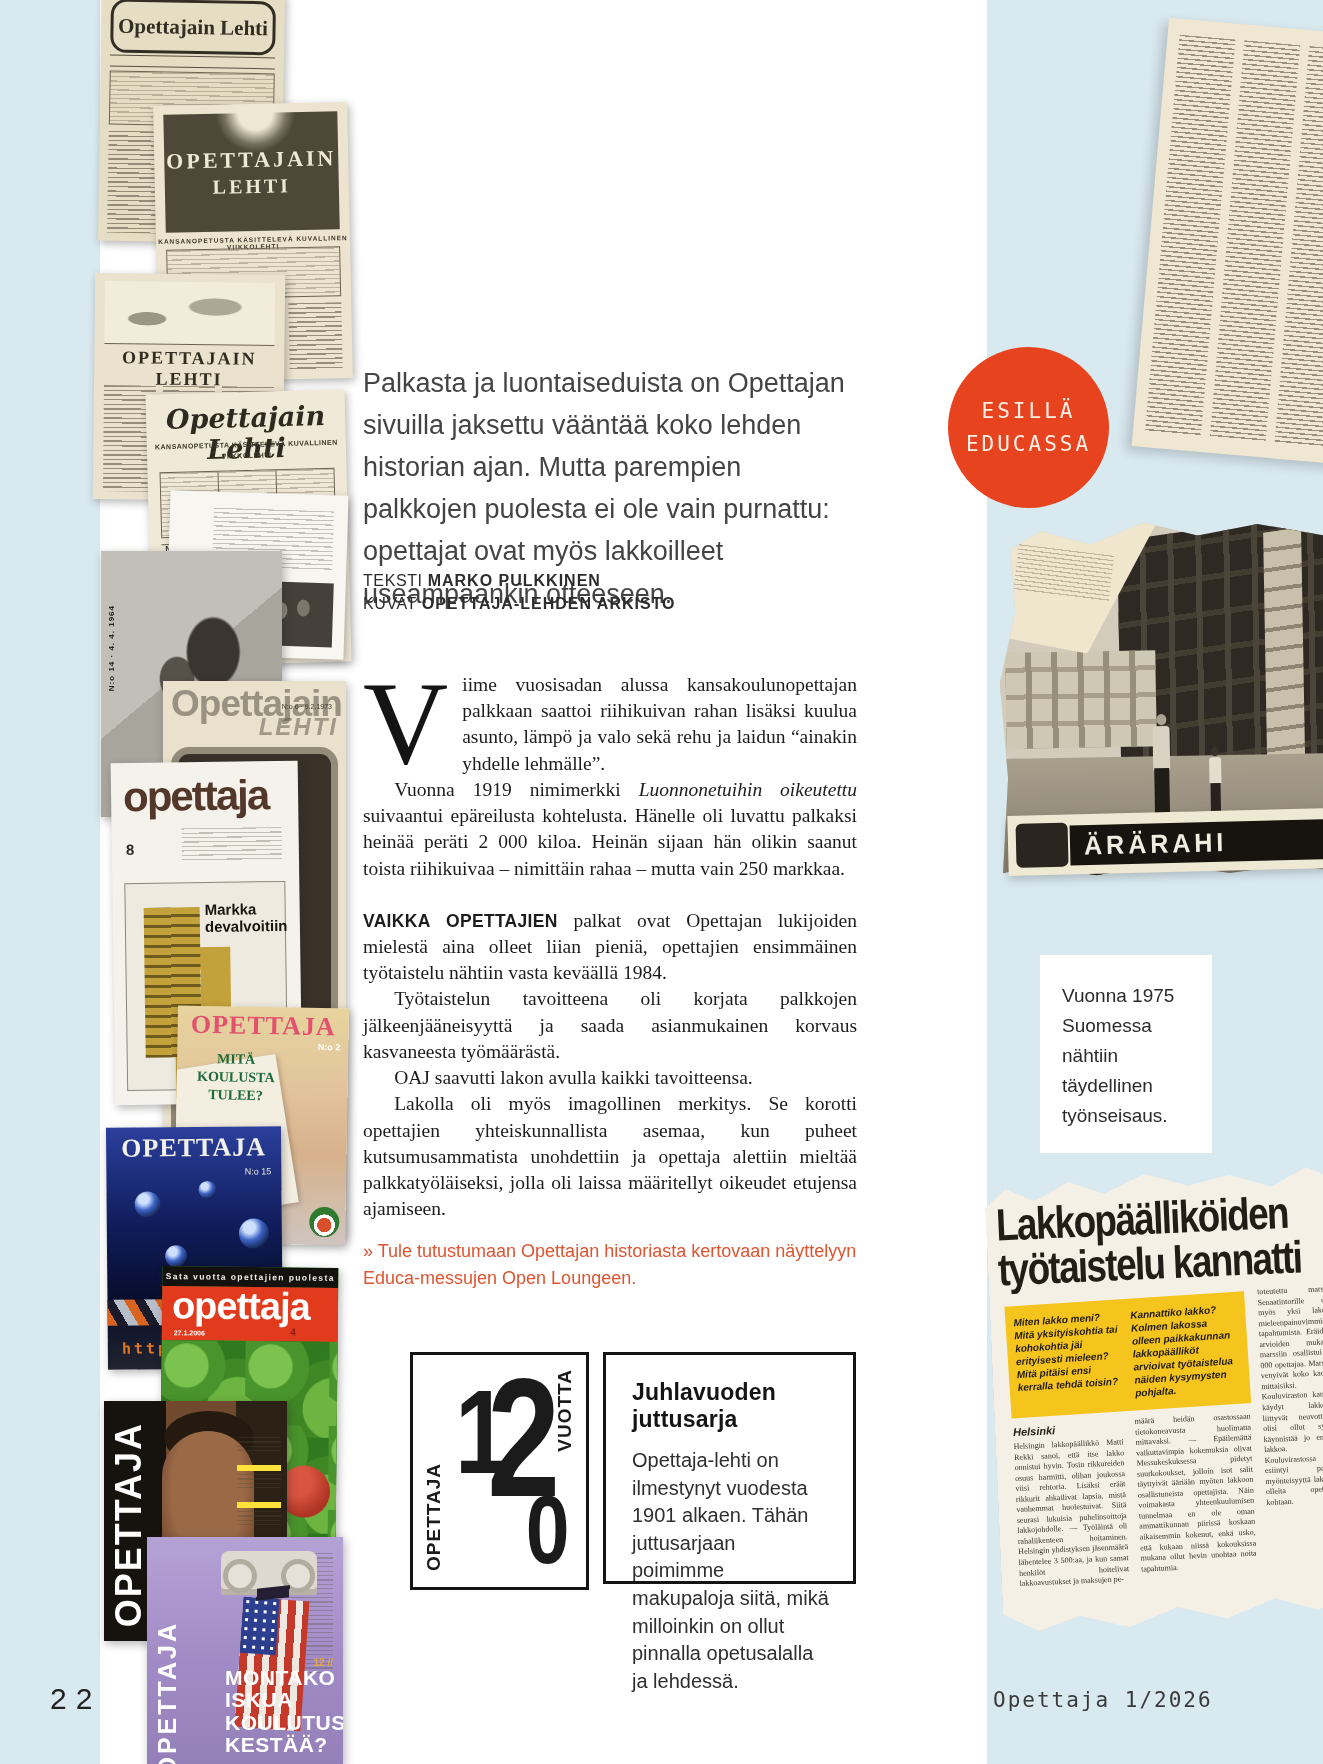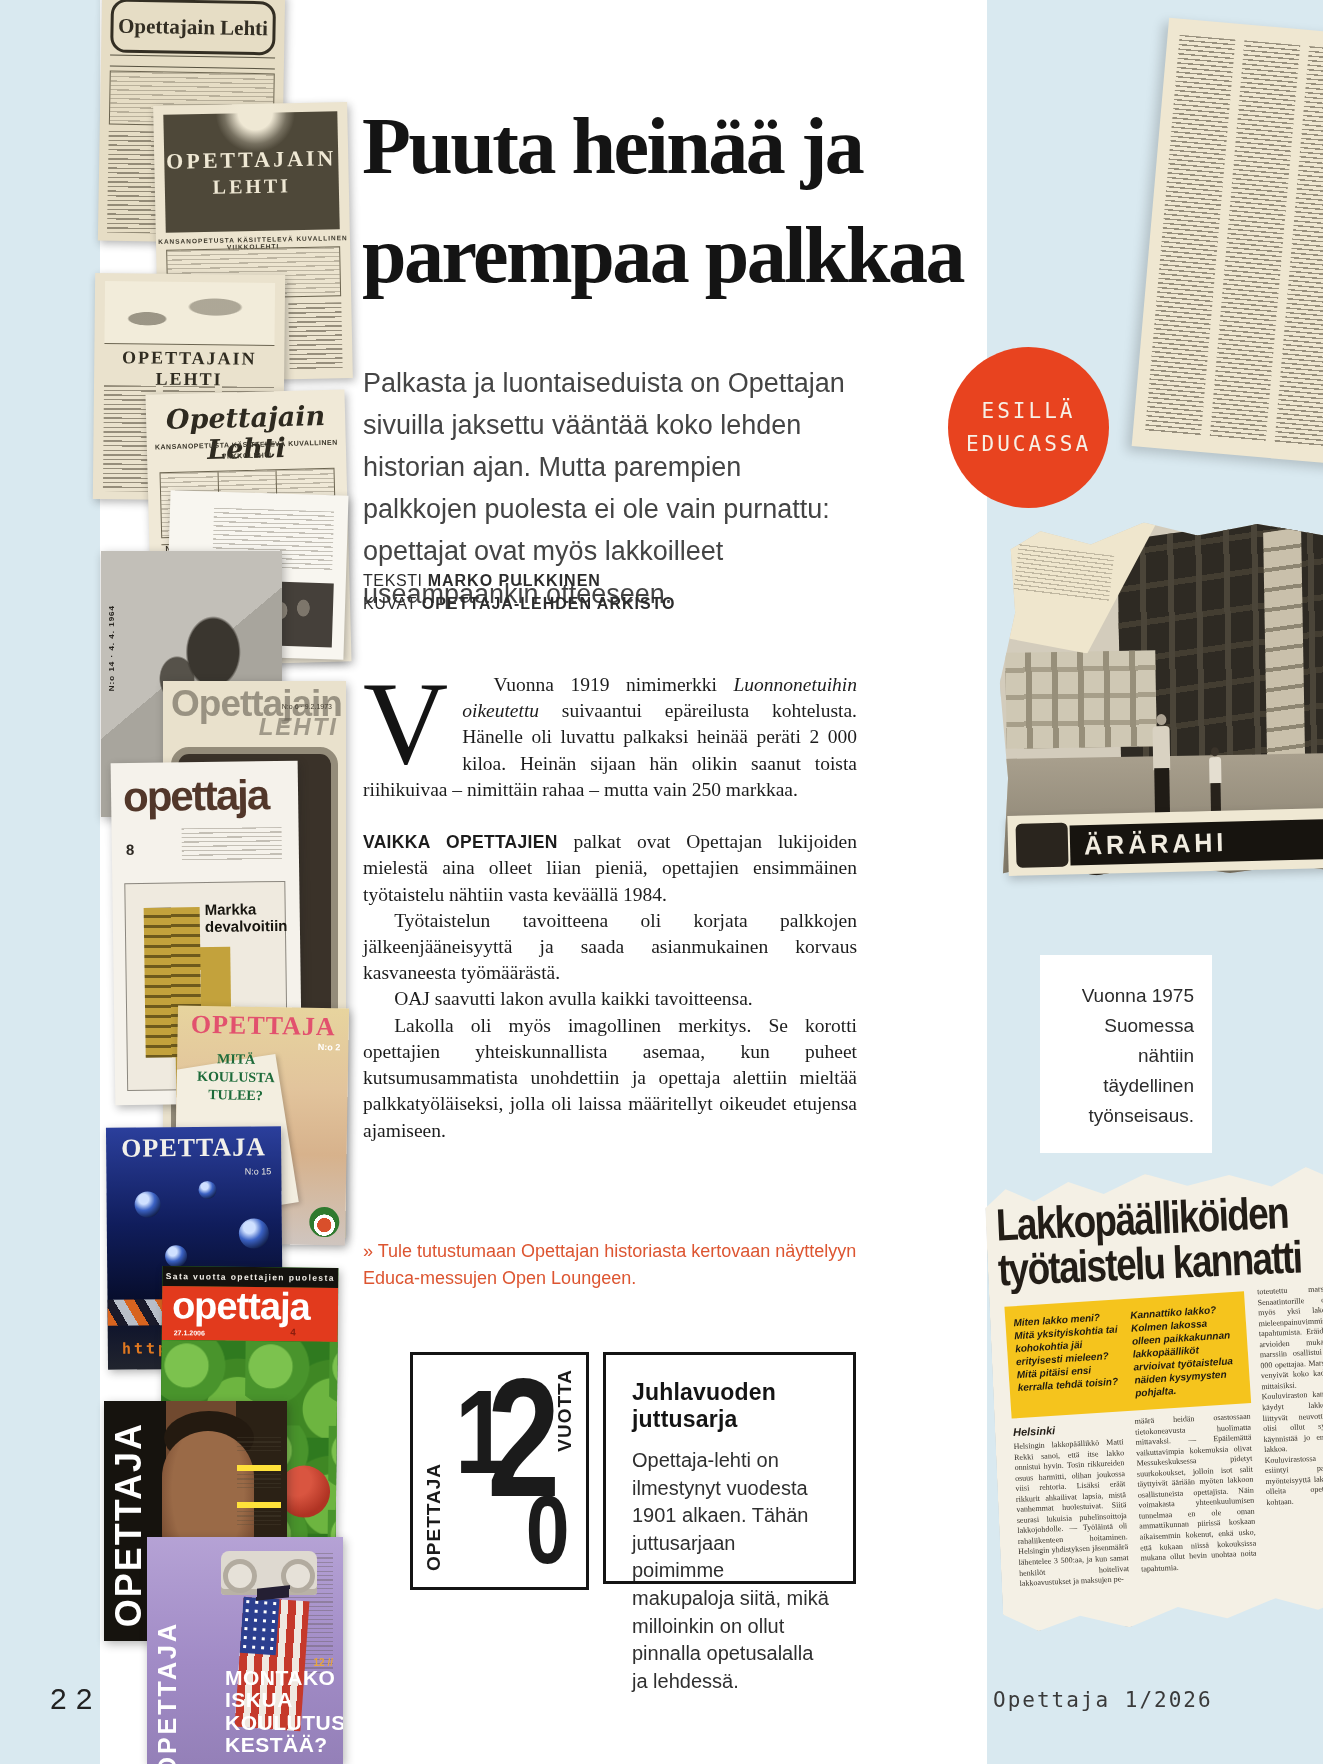--- a/index.html
+++ b/index.html
@@ -241,21 +241,21 @@
   .pc-dark-bot{position:absolute;left:8px;bottom:-2px;width:120px;height:26px;background:#2b2721;border-radius:40% 40% 0 0;}
 
   .clip-bar{left:1008px;top:812px;width:326px;height:60px;background:#efe8d3;transform:rotate(-1.4deg);z-index:4;
       box-shadow:0 4px 10px rgba(0,0,0,.2);}
   .clip-bar .blob{position:absolute;left:8px;top:8px;width:52px;height:44px;background:#2a251e;border-radius:6px;}
   .clip-bar .band{position:absolute;left:62px;top:12px;right:6px;height:38px;background:#17140f;display:flex;
       align-items:center;padding-left:14px;color:#f1ece0;font-weight:bold;font-size:25px;letter-spacing:4px;
       transform:scaleY(1.05);}
 
   .caption-box{left:1040px;top:955px;width:172px;height:198px;background:#fff;padding:26px 18px 0 22px;
-      box-sizing:border-box;font-size:19px;line-height:1.58;color:#2b2b2b;z-index:5;text-align:right;}
+      box-sizing:border-box;font-size:19px;line-height:1.58;color:#2b2b2b;z-index:5;}
 
   .news-clip{left:984px;top:1178px;width:350px;height:452px;background:#f4f0e5;z-index:4;
       transform:rotate(-2.5deg);transform-origin:20% 0;
       clip-path:polygon(0 6%,6% 2%,14% 5%,24% 1%,34% 4%,46% 0,58% 3%,70% 1%,82% 4%,92% 0,100% 3%,100% 95%,90% 98%,78% 95%,64% 99%,50% 96%,36% 100%,22% 97%,10% 100%,0 96%);
       box-shadow:0 6px 14px rgba(0,0,0,.22);}
   .nc-head{position:absolute;left:10px;top:22px;width:400px;font-weight:bold;color:#221d17;
       font-size:45px;line-height:1.0;letter-spacing:-2px;transform:scaleX(.82);transform-origin:left top;}
   .nc-yellow{position:absolute;left:16px;top:124px;width:240px;height:112px;background:#f5c41d;
       transform:rotate(-1.2deg);display:flex;gap:10px;padding:10px 8px;box-sizing:border-box;}
   .nc-yellow div{flex:1;font-size:10px;font-weight:bold;font-style:italic;line-height:1.3;color:#1f1a12;}
@@ -416,40 +416,36 @@
     <div class="c13-cap"></div>
     <div class="c13-shaft">
       <div class="c13-flag"></div>
     </div>
     <div class="c13-crack"></div>
     <div class="c13-mast">OPETTAJA</div>
     <div class="c13-kick">12 //</div>
     <div class="c13-title">MONTAKO ISKUA KOULUTUS KESTÄÄ?</div>
   </div>
 
-  <div class="abs headline">
-    <div>Puuta heinää ja</div>
-    <div>parempaa palkkaa</div>
-  </div>
 
   <div class="abs lead">Palkasta ja luontaiseduista on Opettajan sivuilla jaksettu vääntää koko lehden historian ajan. Mutta parempien palkkojen puolesta ei ole vain purnattu: opettajat ovat myös lakkoilleet useampaankin otteeseen.</div>
 
   <div class="abs byline">
     <div>
       <span>TEKSTI</span>
       <b>MARKO PULKKINEN</b>
     </div>
     <div>
       <span>KUVAT</span>
       <b>OPETTAJA-LEHDEN ARKISTO</b>
     </div>
   </div>
 
   <div class="abs bodycol">
-    <p><span class="dropcap">V</span></p>
+    <p><span class="dropcap">V</span><span>iime vuosisadan alussa kansakoulunopettajan palkkaan saattoi riihikuivan rahan lisäksi kuulua asunto, lämpö ja valo sekä rehu ja laidun “ainakin yhdelle lehmälle”.</span></p>
     <p class="ind"><span>Vuonna 1919 nimimerkki </span><i>Luonnonetuihin oikeutettu</i><span> suivaantui epäreilusta kohtelusta. Hänelle oli luvattu palkaksi heinää peräti 2 000 kiloa. Heinän sijaan hän olikin saanut toista riihikuivaa – nimittäin rahaa – mutta vain 250 markkaa.</span></p>
     <p class="gap"><span class="leadin">VAIKKA OPETTAJIEN</span><span> palkat ovat Opettajan lukijoiden mielestä aina olleet liian pieniä, opettajien ensimmäinen työtaistelu nähtiin vasta keväällä 1984.</span></p>
     <p class="ind"><span>Työtaistelun tavoitteena oli korjata palkkojen jälkeenjääneisyyttä ja saada asianmukainen korvaus kasvaneesta työmäärästä.</span></p>
     <p class="ind"><span>OAJ saavutti lakon avulla kaikki tavoitteensa.</span></p>
     <p class="ind"><span>Lakolla oli myös imagollinen merkitys. Se korotti opettajien yhteiskunnallista asemaa, kun puheet kutsumusammatista unohdettiin ja opettaja alettiin mieltää palkkatyöläiseksi, jolla oli laissa määritellyt oikeudet etujensa ajamiseen.</span></p>
   </div>
 
   <div class="abs cta">» Tule tutustumaan Opettajan historiasta kertovaan näyttelyyn Educa-messujen Open Loungeen.</div>
 
   <div class="abs logo-box">

